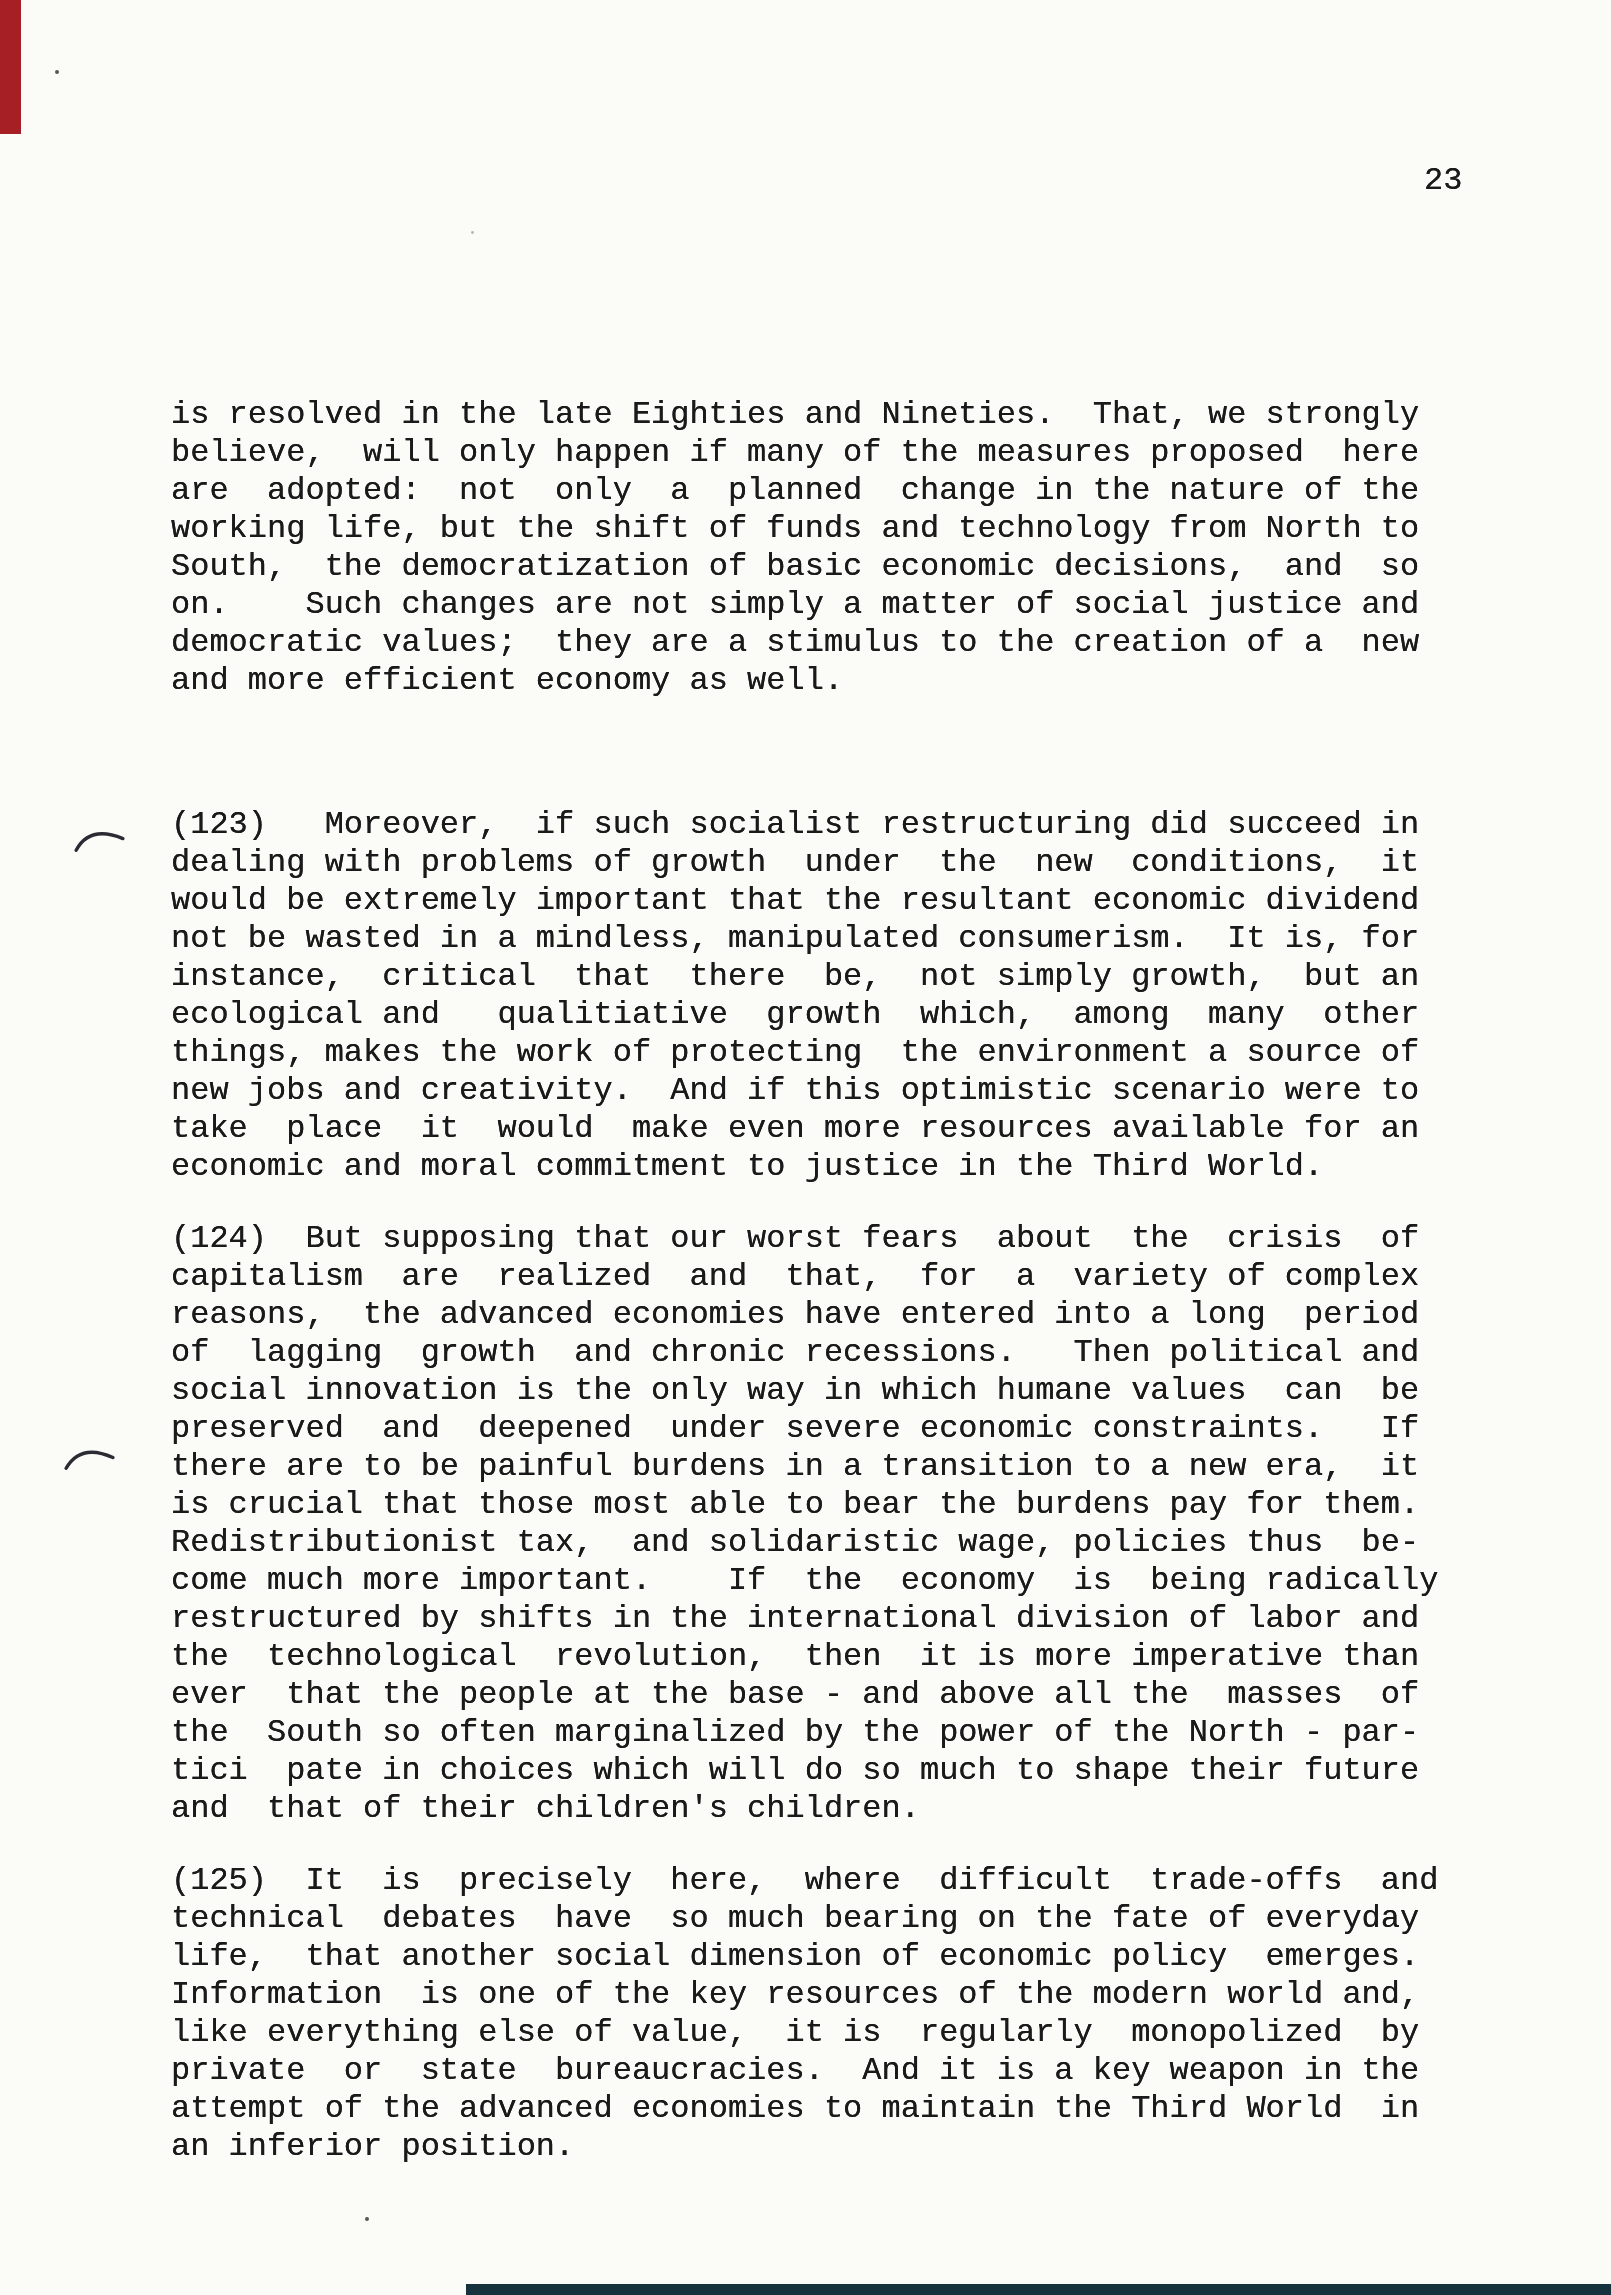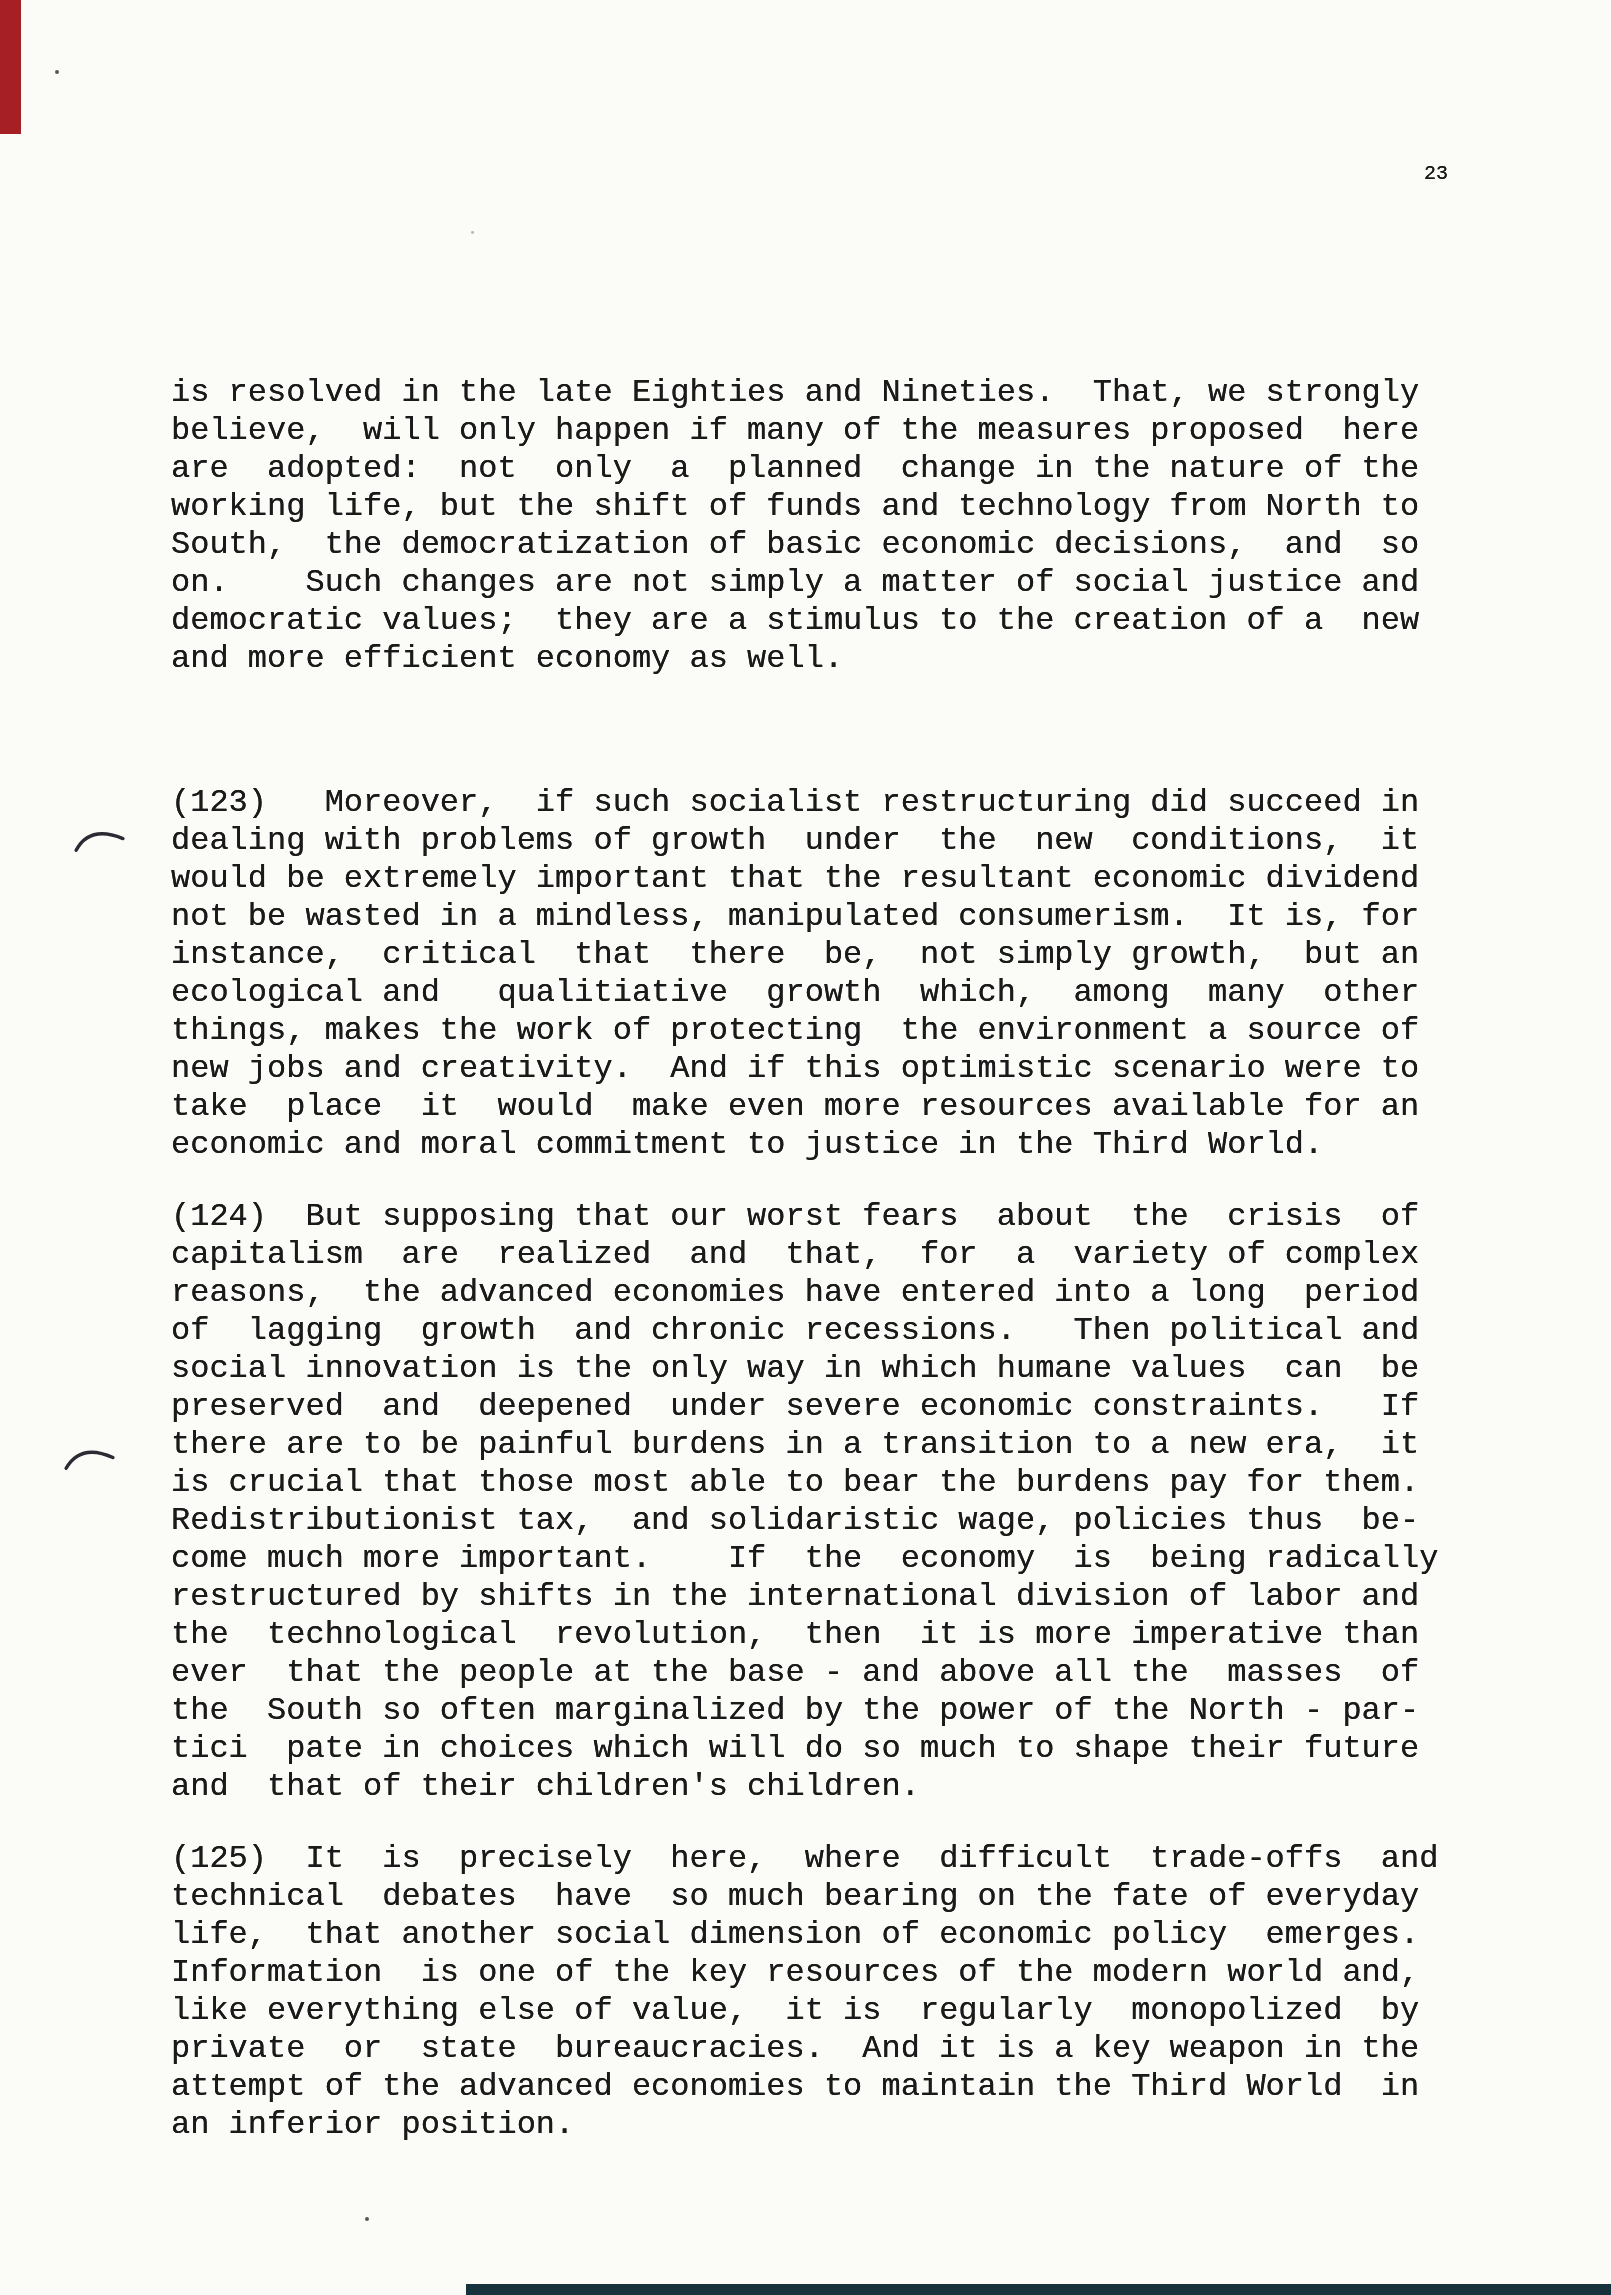--- a/index.html
+++ b/index.html
@@ -15,28 +15,28 @@
     font-family: "Liberation Mono", "DejaVu Sans Mono", monospace;
   }
   .page {
     position: absolute;
     inset: 0;
   }
   .page-number {
     position: absolute;
     top: 162px;
     left: 1424px;
-    font-size: 20px;
+    font-size: 32px;
     color: #1b1b1b;
     text-shadow: 0 0 0.5px #1b1b1b;
   }
   .text-column {
     position: absolute;
     left: 171px;
-    top: 374px;
+    top: 396px;
     width: 1327px;
     color: #1a1a1a;
   }
   .para {
     white-space: pre;
     font-size: 32px;
     line-height: 38px;
     letter-spacing: 0px;
     text-shadow: 0 0 0.5px #222;
     margin: 0;

